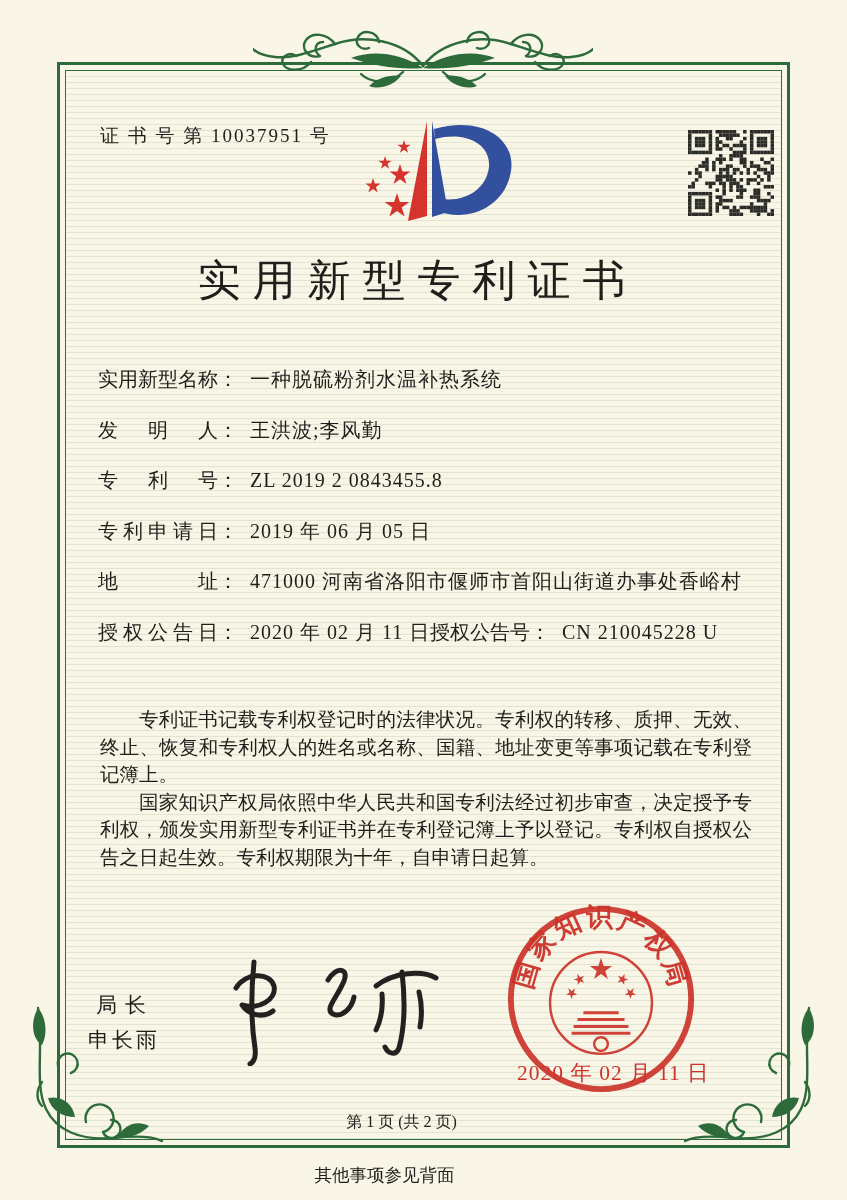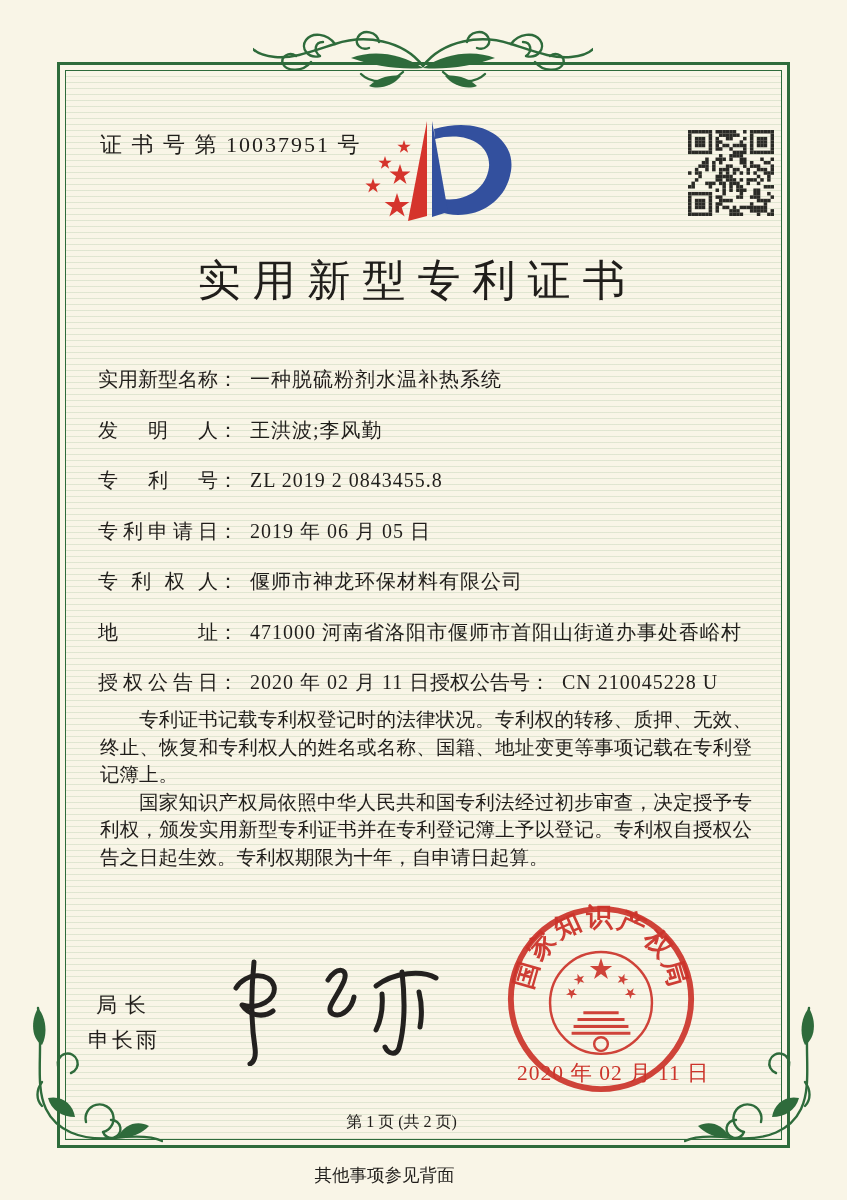--- a/index.html
+++ b/index.html
@@ -14,21 +14,21 @@
     position:absolute;left:57px;top:62px;width:733px;height:1086px;
     border:3px solid var(--frame-green,#2e6b3b);box-sizing:border-box;
   }
   .frame-inner{
     position:absolute;inset:5px;border:1px solid var(--frame-green,#2e6b3b);
     background:repeating-linear-gradient(0deg,
       rgba(122,168,118,.20) 0px, rgba(122,168,118,.20) 1px,
       rgba(0,0,0,0) 1px, rgba(0,0,0,0) 6px);
   }
   .flourish{position:absolute;pointer-events:none;}
-  .cert-no{position:absolute;left:100px;top:123px;font-size:22px;letter-spacing:2px;margin-top:7px;}
+  .cert-no{position:absolute;left:100px;top:123px;font-size:19px;letter-spacing:2px;}
   .logo{position:absolute;left:330px;top:106px;width:200px;height:132px;}
   .qr{position:absolute;left:688px;top:130px;width:86px;height:86px;}
   .title{position:absolute;left:0;right:12px;top:252px;text-align:center;
     font-size:43px;font-weight:normal;letter-spacing:12px;}
   .fields{position:absolute;left:98px;top:366px;width:662px;}
   .frow{height:50.5px;font-size:20px;white-space:nowrap;}
   .frow7{display:flex;}
   .fpair1{width:332px;flex:none;}
   .flabel{display:inline-block;width:120px;text-align:justify;text-align-last:justify;}
   .fcolon{display:inline-block;margin-right:12px;}
@@ -412,23 +412,20 @@
     <div class="frow">
       <span class="flabel">发明人</span><span class="fcolon">：</span><span class="fvalue">王洪波;李风勤</span>
     </div>
     <div class="frow">
       <span class="flabel">专利号</span><span class="fcolon">：</span><span class="fvalue">ZL 2019 2 0843455.8</span>
     </div>
     <div class="frow">
       <span class="flabel">专利申请日</span><span class="fcolon">：</span><span class="fvalue">2019 年 06 月 05 日</span>
     </div>
     <div class="frow">
-      <span class="flabel">专利权人</span><span class="fcolon">：</span><span class="fvalue">偃师市神龙环保材料有限公司</span>
-    </div>
-    <div class="frow">
       <span class="flabel">地址</span><span class="fcolon">：</span><span class="fvalue">471000 河南省洛阳市偃师市首阳山街道办事处香峪村</span>
     </div>
     <div class="frow frow7">
       <span class="fpair1">
         <span class="flabel">授权公告日</span><span class="fcolon">：</span><span class="fvalue">2020 年 02 月 11 日</span>
       </span>
       <span>
         <span>授权公告号</span><span class="fcolon">：</span><span class="fvalue">CN 210045228 U</span>
       </span>
     </div>

